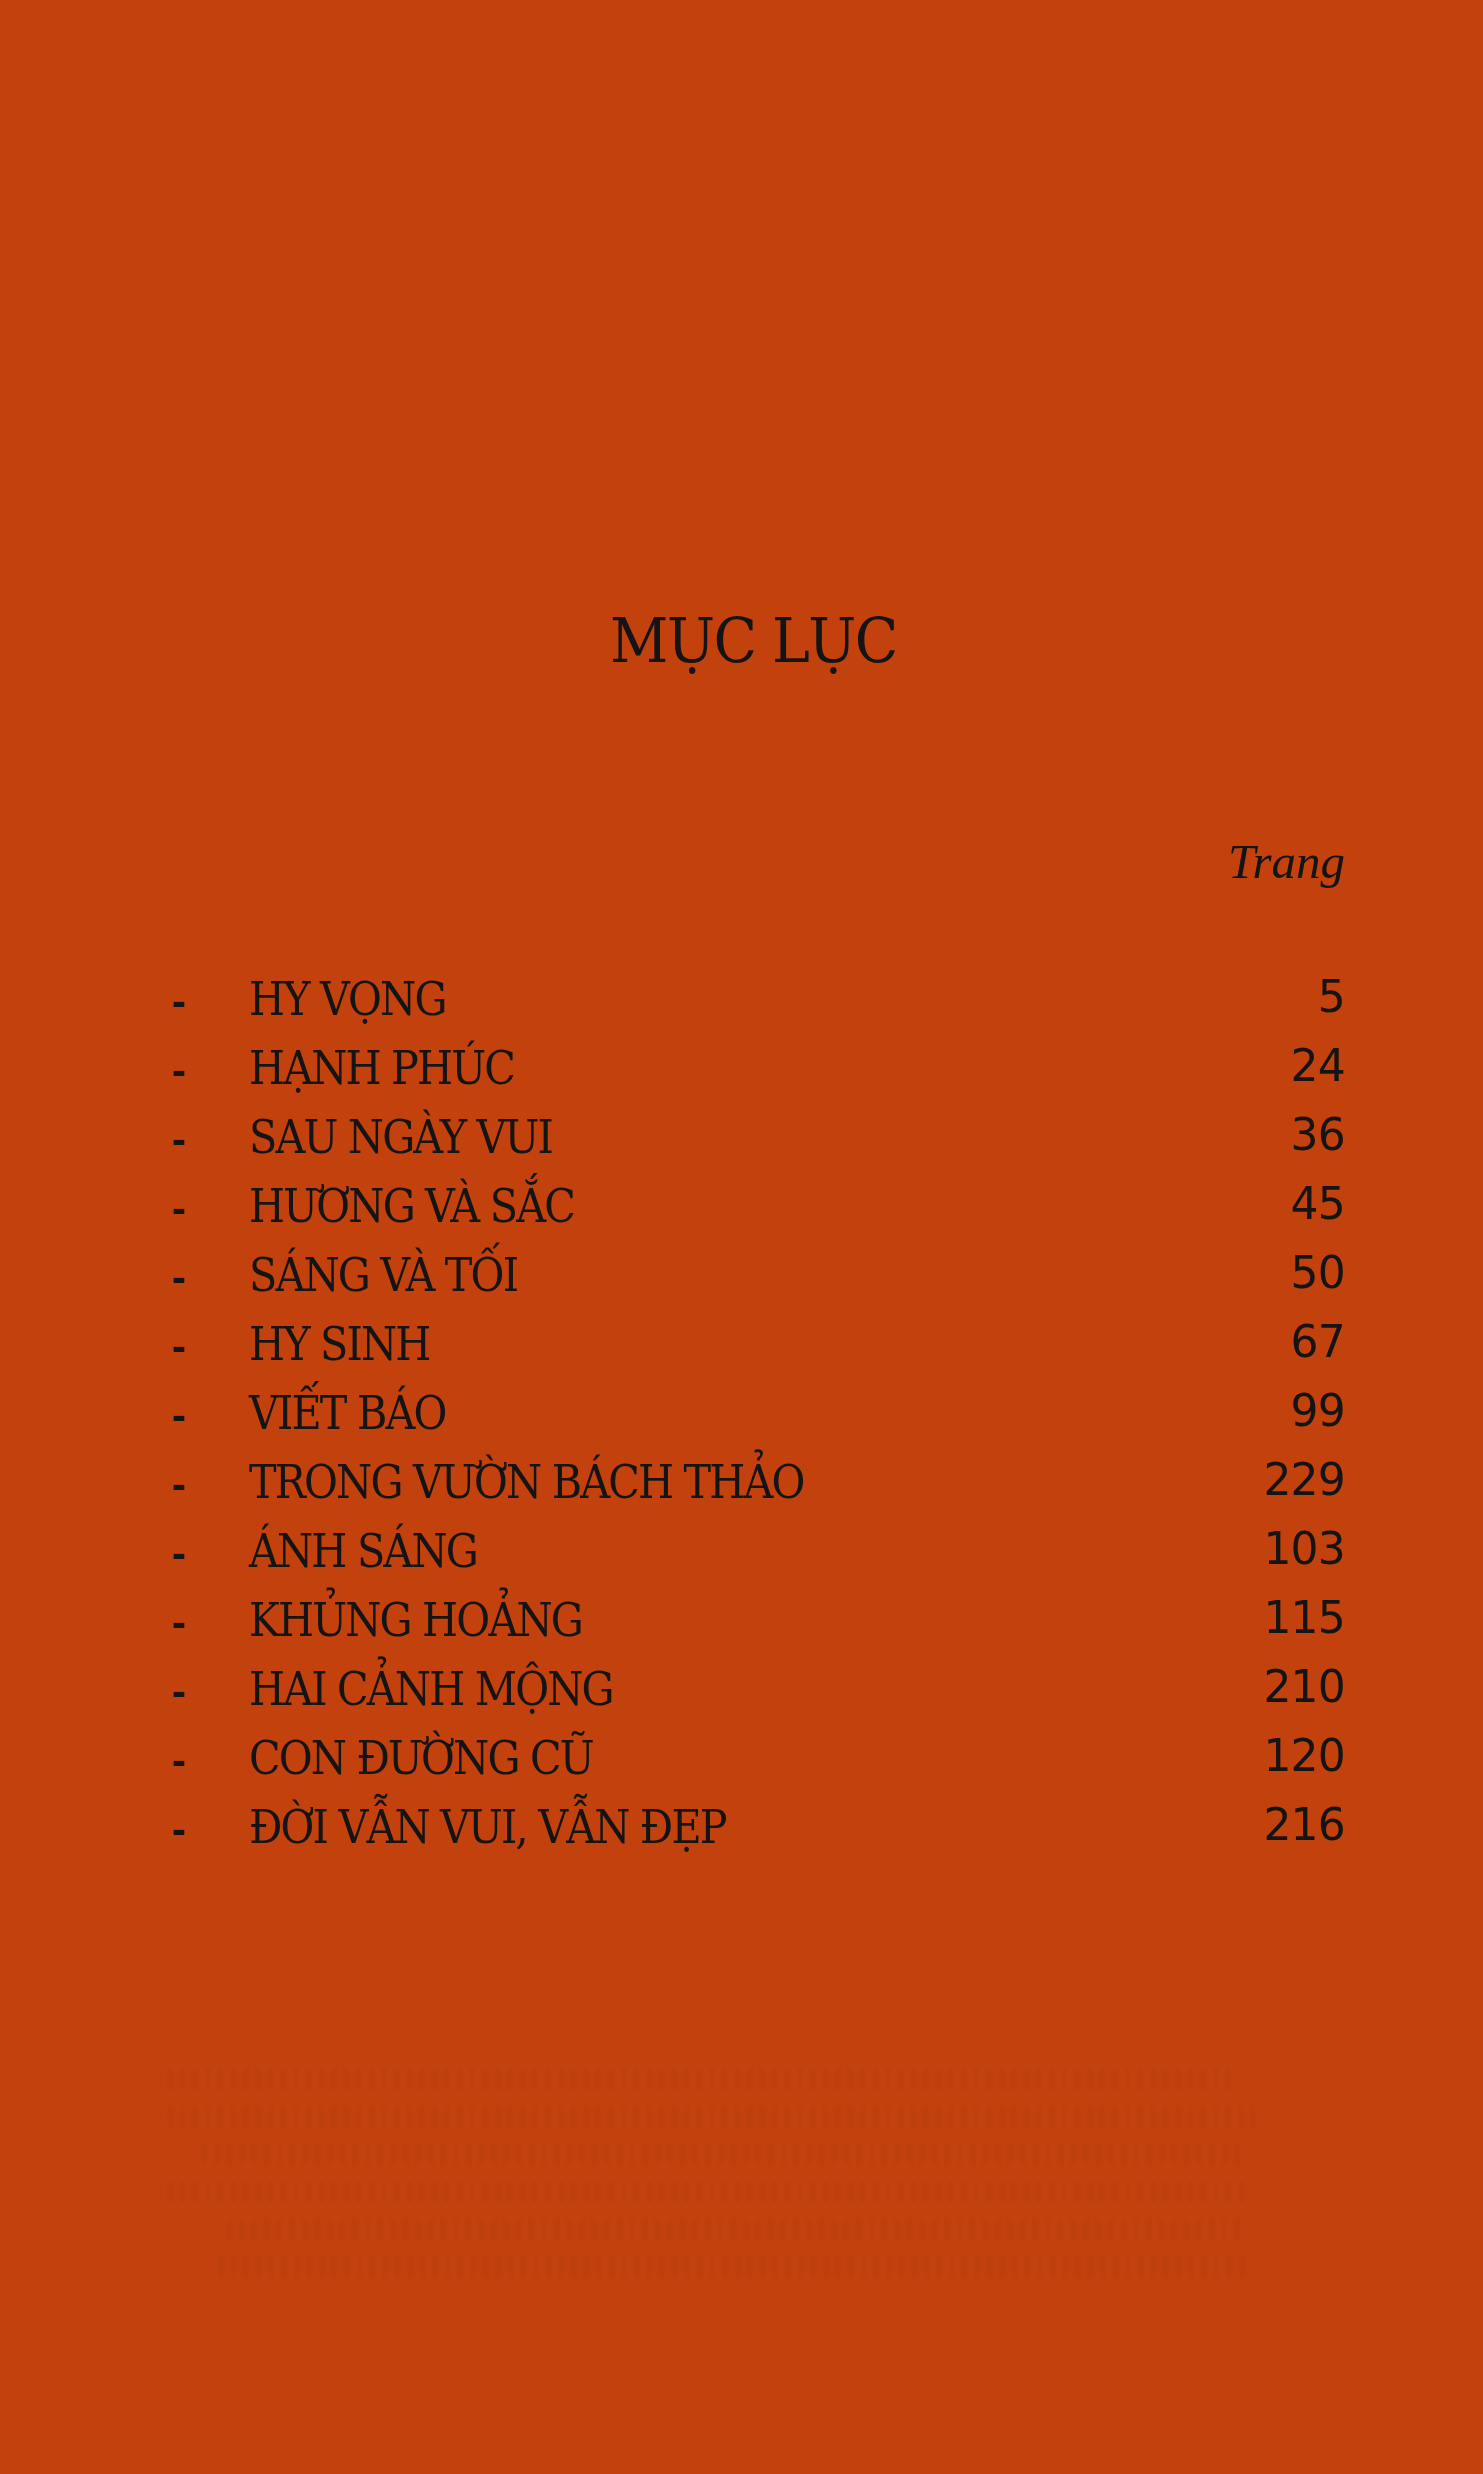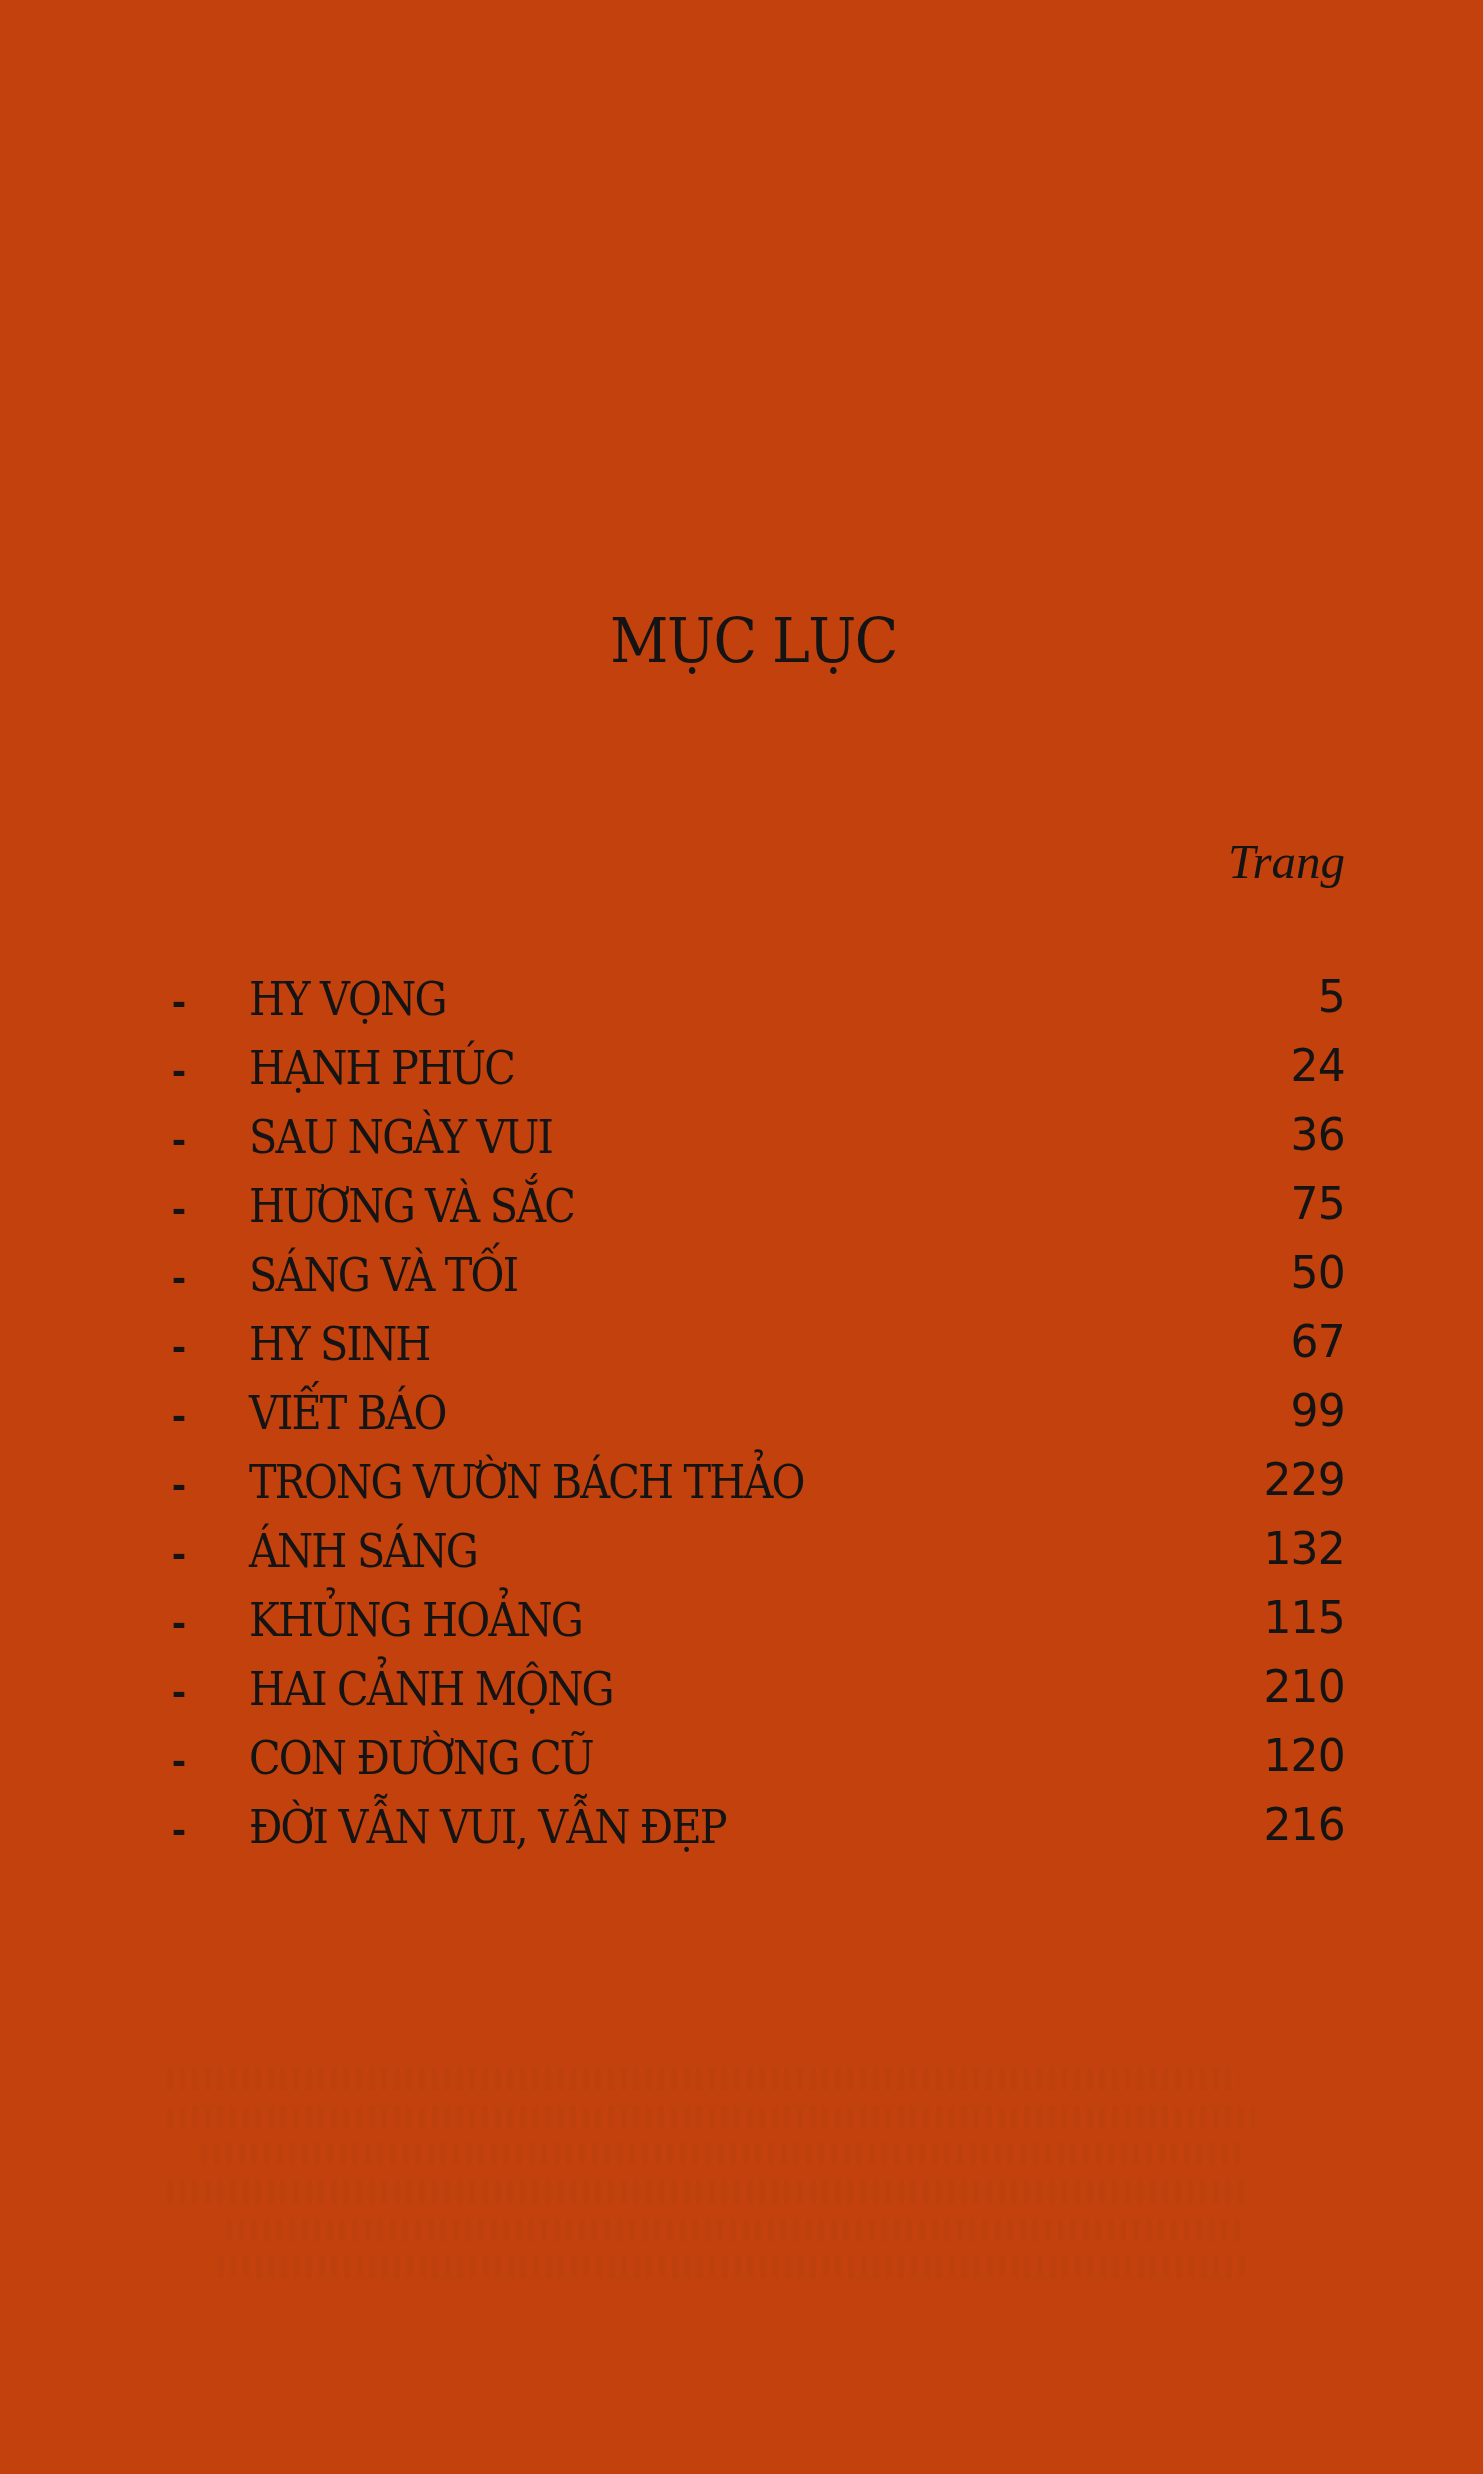--- a/index.html
+++ b/index.html
@@ -123,21 +123,21 @@
       <span class="toc-page">24</span>
     </li>
     <li class="toc-row">
       <span class="toc-dash">-</span>
       <span class="toc-title">SAU NGÀY VUI</span>
       <span class="toc-page">36</span>
     </li>
     <li class="toc-row">
       <span class="toc-dash">-</span>
       <span class="toc-title">HƯƠNG VÀ SẮC</span>
-      <span class="toc-page">75</span>
+      <span class="toc-page">45</span>
     </li>
     <li class="toc-row">
       <span class="toc-dash">-</span>
       <span class="toc-title">SÁNG VÀ TỐI</span>
       <span class="toc-page">50</span>
     </li>
     <li class="toc-row">
       <span class="toc-dash">-</span>
       <span class="toc-title">HY SINH</span>
       <span class="toc-page">67</span>
@@ -148,21 +148,21 @@
       <span class="toc-page">99</span>
     </li>
     <li class="toc-row">
       <span class="toc-dash">-</span>
       <span class="toc-title">TRONG VƯỜN BÁCH THẢO</span>
       <span class="toc-page">229</span>
     </li>
     <li class="toc-row">
       <span class="toc-dash">-</span>
       <span class="toc-title">ÁNH SÁNG</span>
-      <span class="toc-page">132</span>
+      <span class="toc-page">103</span>
     </li>
     <li class="toc-row">
       <span class="toc-dash">-</span>
       <span class="toc-title">KHỦNG HOẢNG</span>
       <span class="toc-page">115</span>
     </li>
     <li class="toc-row">
       <span class="toc-dash">-</span>
       <span class="toc-title">HAI CẢNH MỘNG</span>
       <span class="toc-page">210</span>

